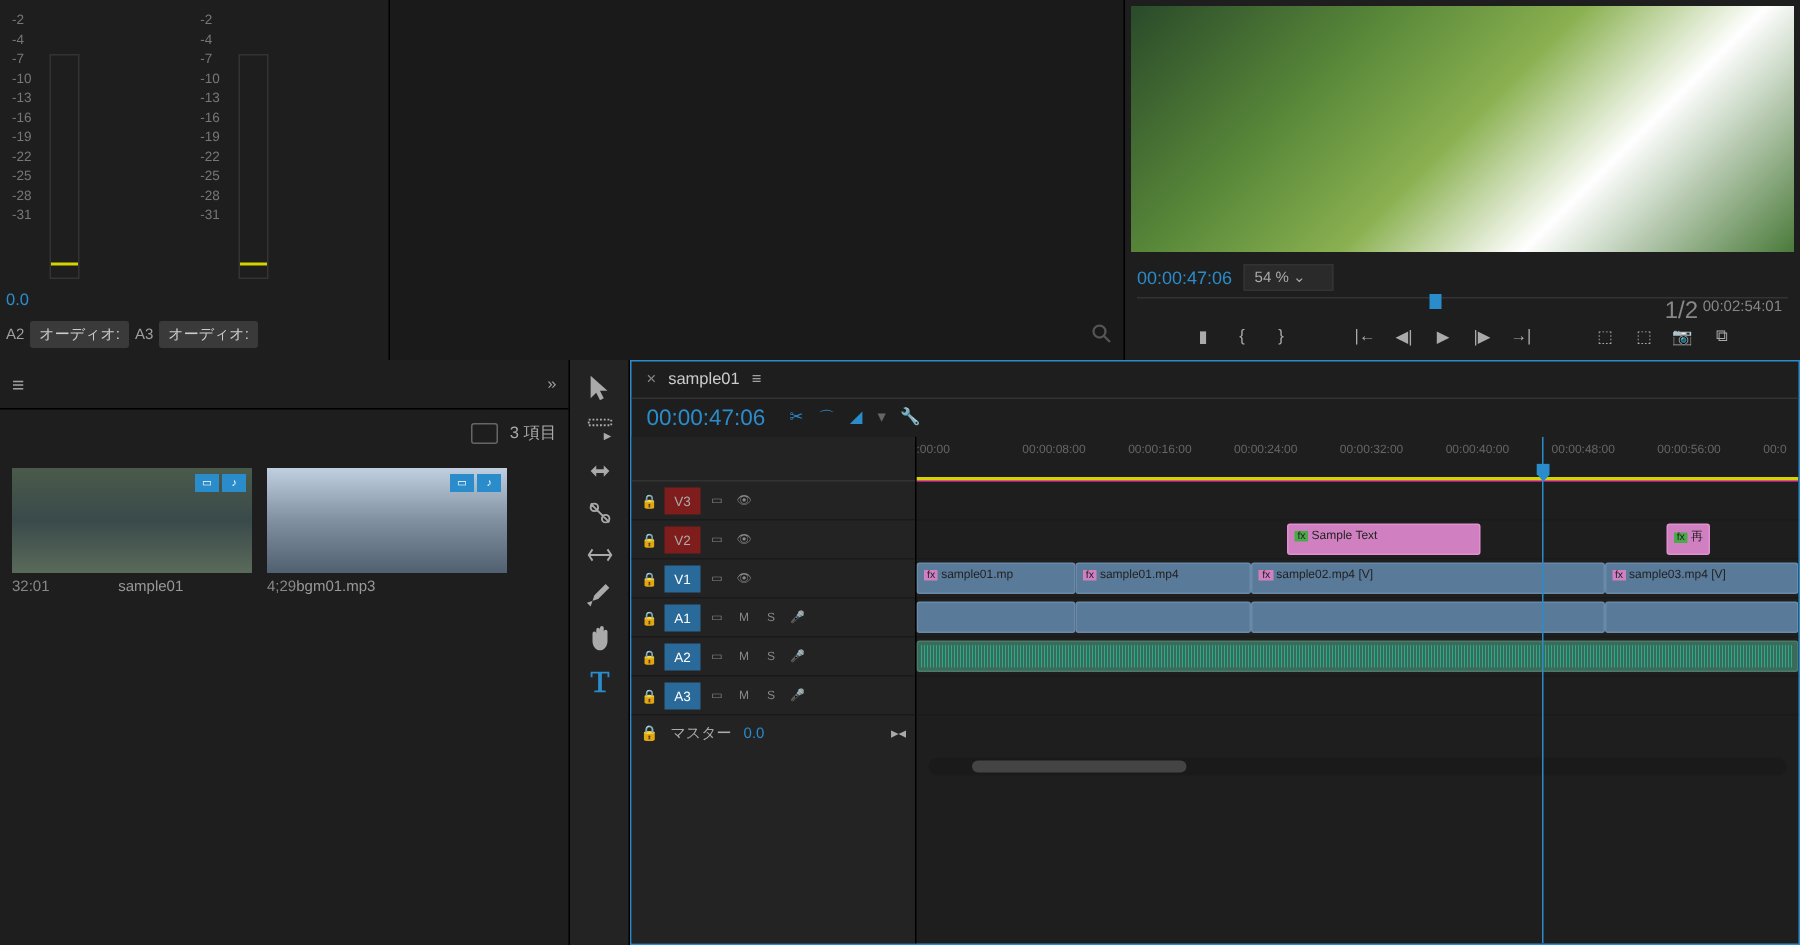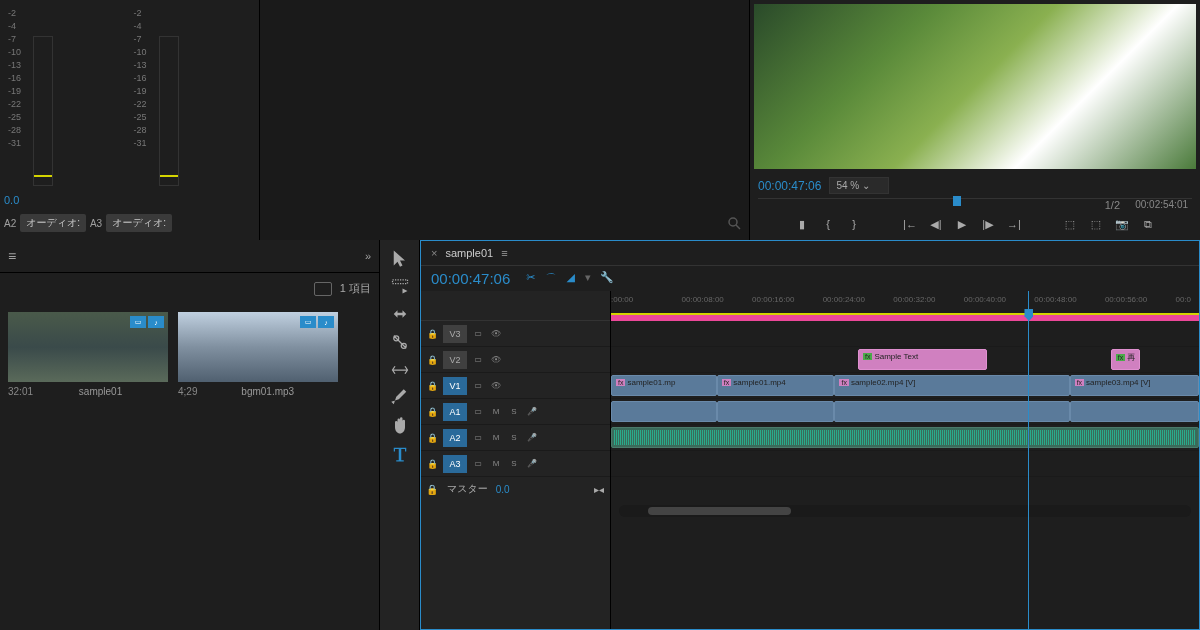--- a/index.html
+++ b/index.html
@@ -18,21 +18,21 @@
 .track-tag{background:#3a3a3a;color:#ccc;padding:2px 6px;font-size:10px;border-radius:2px}
 .middle-gap{flex:1;background:#1a1a1a;border-right:1px solid #000;position:relative}
 .search-icon-area{position:absolute;bottom:8px;right:8px;color:#555}
 .preview-panel{width:450px;background:#1e1e1e;display:flex;flex-direction:column}
 .preview-video{flex:1;margin:4px;background:linear-gradient(135deg,#2a4a2a 0%,#5a8a3a 30%,#8ab050 50%,#ffffff 70%,#4a7a3a 100%);position:relative;overflow:hidden}
 .preview-controls{padding:4px 8px;display:flex;align-items:center;gap:8px}
 .preview-time{color:#2a8cca;font-size:12px}
 .zoom-select{background:#2a2a2a;color:#aaa;border:1px solid #333;padding:2px 18px 2px 6px;font-size:10px;position:relative}
 .mini-ruler{height:10px;margin:0 8px;position:relative;border-top:1px solid #333}
 .mini-playhead{position:absolute;top:-3px;width:8px;height:10px;background:#2a8cca;left:45%}
-.frac-label{position:absolute;right:72px;font-size:11px;color:#888}
+.frac-label{position:absolute;right:60px;font-size:16px;color:#888}
 .total-time{position:absolute;right:4px;font-size:10px;color:#888}
 .transport{display:flex;justify-content:center;align-items:center;gap:10px;padding:8px;flex-wrap:wrap}
 .transport-btn{width:16px;height:16px;color:#aaa;cursor:pointer;display:flex;align-items:center;justify-content:center}
 .gear-icon{position:absolute;right:6px;top:160px;color:#888}
 
 .bottom-row{flex:1;display:flex}
 .browser-panel{width:380px;background:#1e1e1e;border-right:1px solid #000;display:flex;flex-direction:column}
 .browser-header{display:flex;align-items:center;gap:12px;padding:8px;border-bottom:1px solid #000}
 .hamburger{font-size:14px}
 .browser-tabs{display:flex;gap:12px;font-size:12px;color:#888}
@@ -68,28 +68,28 @@
 .timeline-tools span{cursor:pointer}
 .timeline-tools .off{color:#666}
 
 .timeline-body{flex:1;display:flex;overflow:hidden}
 .track-headers{width:190px;background:#232323;border-right:1px solid #000}
 .time-ruler-area{height:30px;border-bottom:1px solid #333}
 .track-header{height:26px;display:flex;align-items:center;gap:4px;padding:0 6px;border-bottom:1px solid #1a1a1a;font-size:9px}
 .track-header.audio-track{height:26px}
 .lock-icon{width:12px;height:12px;display:flex;align-items:center;justify-content:center;color:#888}
 .lock-icon.unlocked{color:#2a8cca}
-.track-name{width:24px;height:18px;display:flex;align-items:center;justify-content:center;background:#404040;color:#aaa;font-size:9px}
+.track-name{width:24px;height:18px;display:flex;align-items:center;justify-content:center;background:#7f1d1d;color:#aaa;font-size:9px}
 .track-name.active{background:#2a6a9a;color:#fff}
 .track-toggle{width:14px;height:14px;display:flex;align-items:center;justify-content:center;color:#888;font-size:8px;cursor:pointer}
 .master-row{height:24px;display:flex;align-items:center;gap:8px;padding:0 6px;font-size:10px;color:#aaa}
 .master-val{color:#2a8cca}
 
 .tracks-area{flex:1;position:relative;overflow:hidden}
-.ruler{height:30px;border-bottom:6px solid #ec4899;position:relative;font-size:8px;color:#666}
+.ruler{height:30px;border-bottom:1px solid #ec4899;position:relative;font-size:8px;color:#666}
 .ruler-tick{position:absolute;top:4px}
 .ruler-line{position:absolute;bottom:0;left:0;right:0;height:2px;background:#d4d400}
 .playhead{position:absolute;top:0;bottom:0;width:1px;background:#2a8cca;z-index:10}
 .playhead::before{content:'';position:absolute;top:18px;left:-4px;width:9px;height:12px;background:#2a8cca;clip-path:polygon(0 0,100% 0,100% 60%,50% 100%,0 60%)}
 .track-lane{height:26px;border-bottom:1px solid #1a1a1a;position:relative}
 .clip{position:absolute;top:2px;bottom:2px;border-radius:2px;font-size:8px;padding:2px 4px;overflow:hidden;white-space:nowrap;color:#222}
 .clip.video{background:#5a7a9a;border:1px solid #6a8aaa}
 .clip.graphic{background:#d080c0;border:1px solid #e090d0}
 .clip.graphic .fx{background:#4aaa4a;padding:0 2px;margin-right:2px;font-size:7px}
 .clip.audio{background:#3a6a5a;border:1px solid #4a7a6a}
@@ -201,21 +201,21 @@
   </div>
 
   <div class="bottom-row">
     <div class="browser-panel">
       <div class="browser-header">
         <span class="hamburger">≡</span>
         <span class="chevrons">»</span>
       </div>
       <div class="browser-toolbar">
         <div class="folder-icon"></div>
-        <span class="item-count">1 項目</span>
+        <span class="item-count">3 項目</span>
       </div>
       <div class="media-grid">
         <div class="media-item">
           <div class="media-thumb water">
             <div class="media-badge">
                 <span class="badge-box">▭</span>
                 <span class="badge-box">♪</span>
               </div>
           </div>
           <div class="media-info">
@@ -225,21 +225,21 @@
         </div>
         <div class="media-item">
           <div class="media-thumb bird">
             <div class="media-badge">
                 <span class="badge-box">▭</span>
                 <span class="badge-box">♪</span>
               </div>
           </div>
           <div class="media-info">
             <span class="media-dur">4;29</span>
-            <span class="media-name" style="text-align:center">bgm01.mp3</span>
+            <span class="media-name" style="">bgm01.mp3</span>
           </div>
         </div>
       </div>
     </div>
 
     <div class="tools-col">
       <span class="tool-btn">
           <svg viewBox="0 0 16 16">
             <path d="M3 2l0 12 3-3 2 4 2-1-2-4 4 0z" fill="currentColor"></path>
           </svg>

